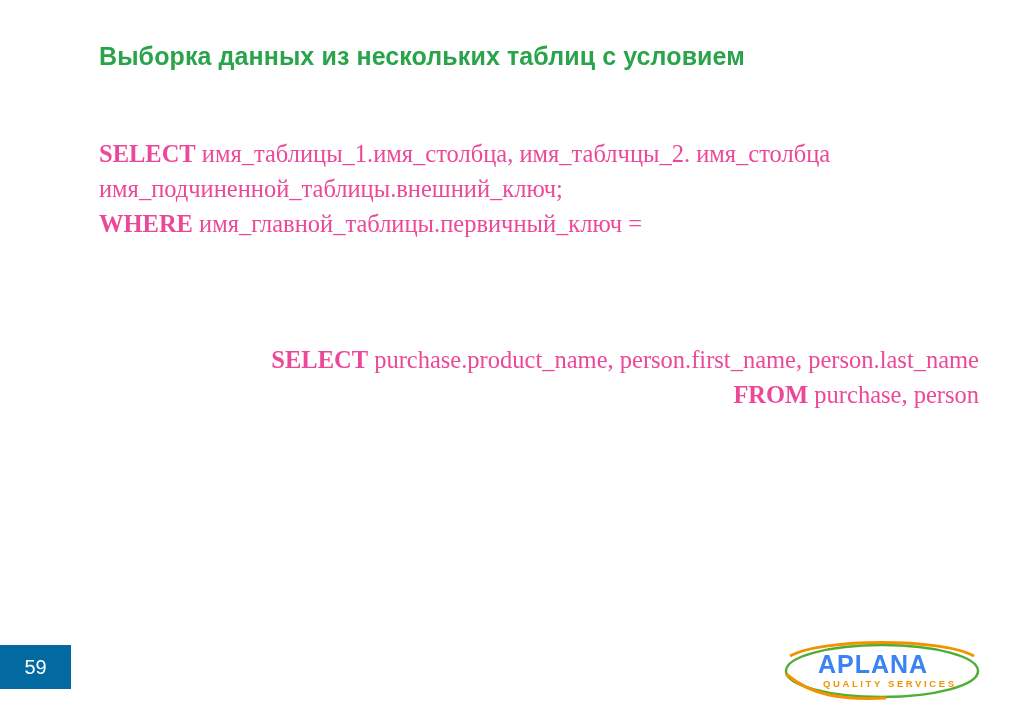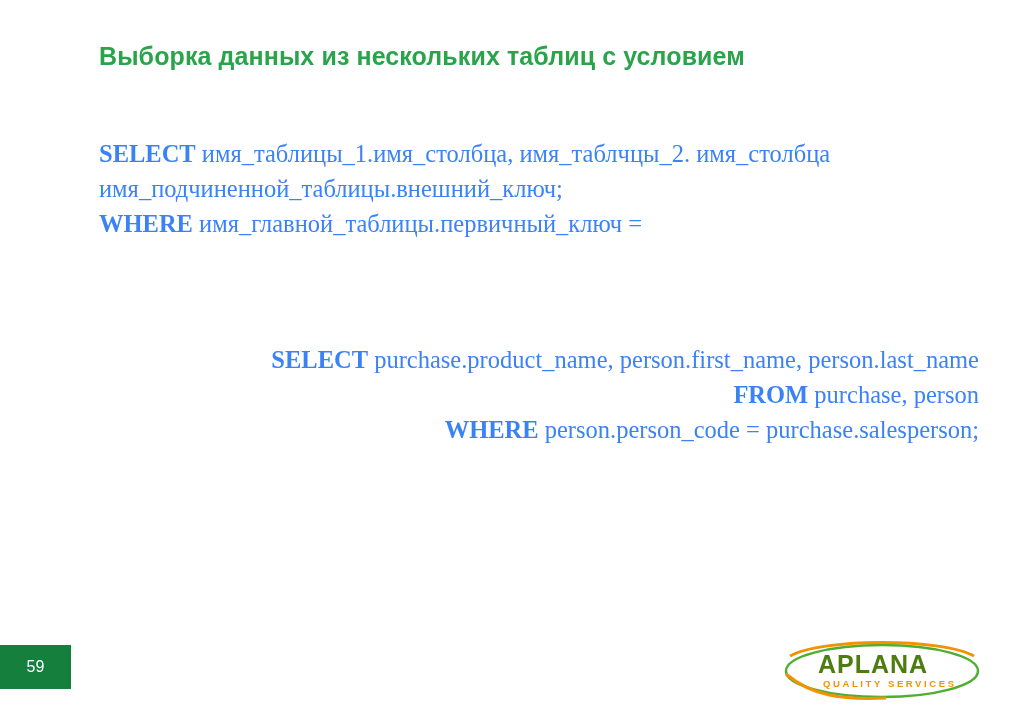--- a/index.html
+++ b/index.html
@@ -32,41 +32,41 @@
     color: #2aa44a;
     letter-spacing: 0.1px;
     white-space: nowrap;
   }
   .code-block {
     position: absolute;
     left: 99px;
     width: 880px;
     font-family: "Liberation Serif", serif;
     font-size: 24.5px;
-    color: #3b82f6;
+    color: #ec4899;
     line-height: 35px;
   }
   #block-generic { top: 136px; }
   #block-example { top: 342px; text-align: right; }
   .code-line {
     white-space: pre;
   }
   .kw {
     font-weight: bold;
   }
   .page-number-badge {
     position: absolute;
     left: 0;
     top: 645px;
     width: 71px;
     height: 44px;
-    background: #15803d;
+    background: #0369a1;
     color: #ffffff;
     font-family: "Liberation Sans", sans-serif;
-    font-size: 16px;
+    font-size: 20px;
     display: flex;
     align-items: center;
     justify-content: center;
   }
   .logo {
     position: absolute;
     left: 782px;
     top: 640px;
     width: 200px;
     height: 62px;
@@ -74,21 +74,21 @@
   .logo svg {
     display: block;
   }
   .logo-text {
     position: absolute;
     left: 36px;
     top: 10px;
     font-family: "Liberation Sans", sans-serif;
     font-size: 25px;
     font-weight: bold;
-    color: #4d7c0f;
+    color: #3b82f6;
     letter-spacing: 1px;
   }
   .logo-sub {
     position: absolute;
     left: 41px;
     top: 38px;
     font-family: Liberation Sans, sans-serif;
     font-size: 9.5px;
     font-weight: bold;
     color: #f39200;
@@ -104,21 +104,20 @@
 
   <div class="code-block" id="block-generic">
     <div class="code-line"><span class="kw">SELECT</span><span> имя_таблицы_1.имя_столбца, имя_таблчцы_2. имя_столбца</span></div>
     <div class="code-line"><span class="kw"></span><span>имя_подчиненной_таблицы.внешний_ключ;</span></div>
     <div class="code-line"><span class="kw">WHERE</span><span> имя_главной_таблицы.первичный_ключ =</span></div>
   </div>
 
   <div class="code-block" id="block-example">
     <div class="code-line"><span class="kw">SELECT</span><span> purchase.product_name, person.first_name, person.last_name</span></div>
     <div class="code-line"><span class="kw">FROM</span><span> purchase, person</span></div>
-    <div class="code-line"><span class="kw">WHERE</span><span> person.person_code = purchase.salesperson;</span></div>
   </div>
 
   <div class="page-number-badge">59</div>
 
   <div class="logo">
     <svg width="200" height="62" viewBox="0 0 200 62">
       <ellipse cx="100" cy="31" rx="96" ry="26" fill="none" stroke="#4fae32" stroke-width="2.5"></ellipse>
       <path d="M8 16 C 40 -2, 160 -2, 192 16" fill="none" stroke="#f39200" stroke-width="3"></path>
       <path d="M4 34 C 30 56, 60 60, 104 58" fill="none" stroke="#f39200" stroke-width="3"></path>
     </svg>

